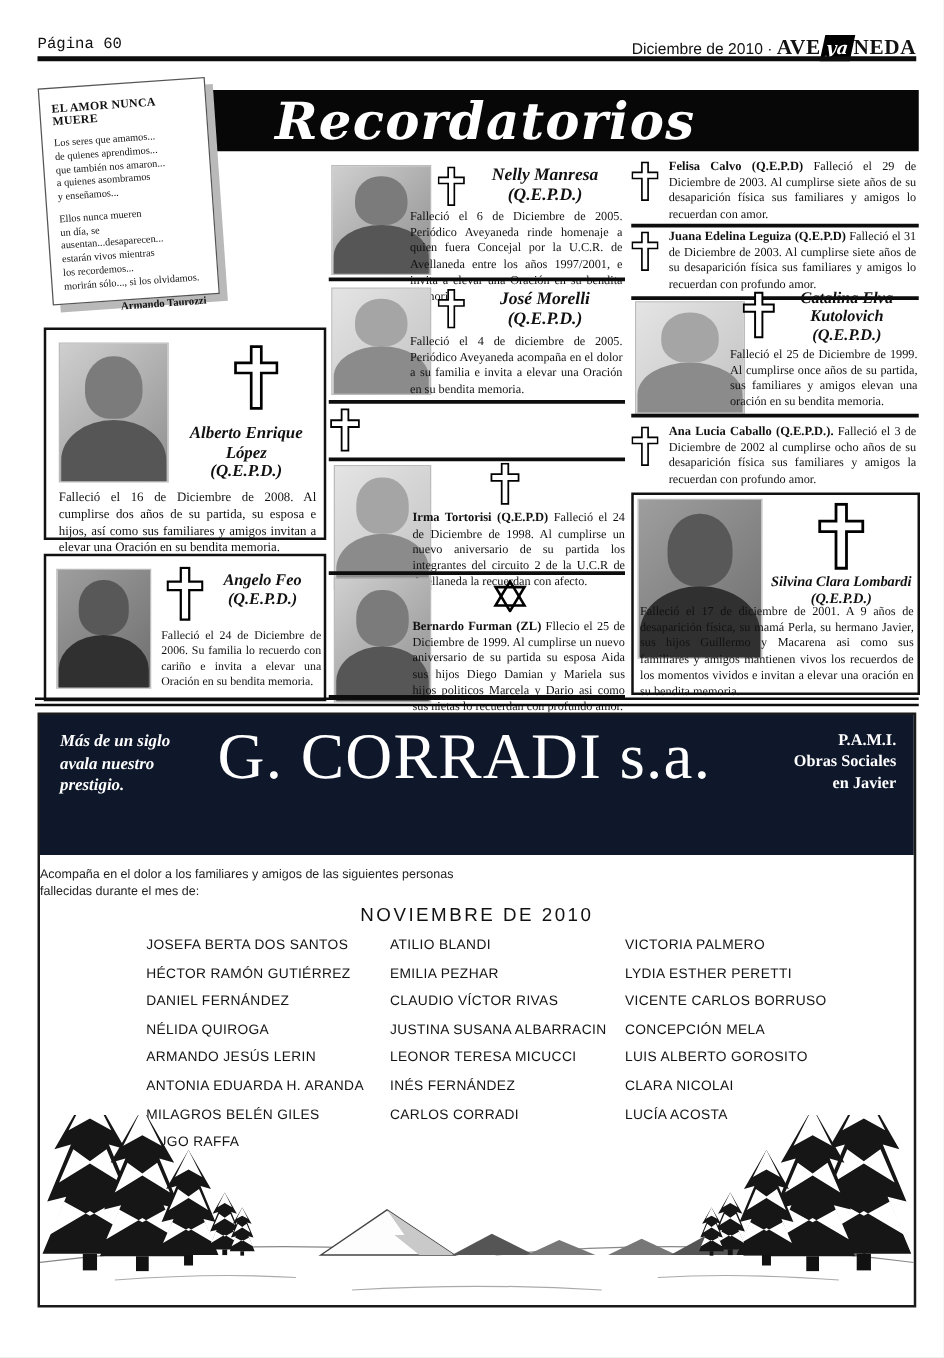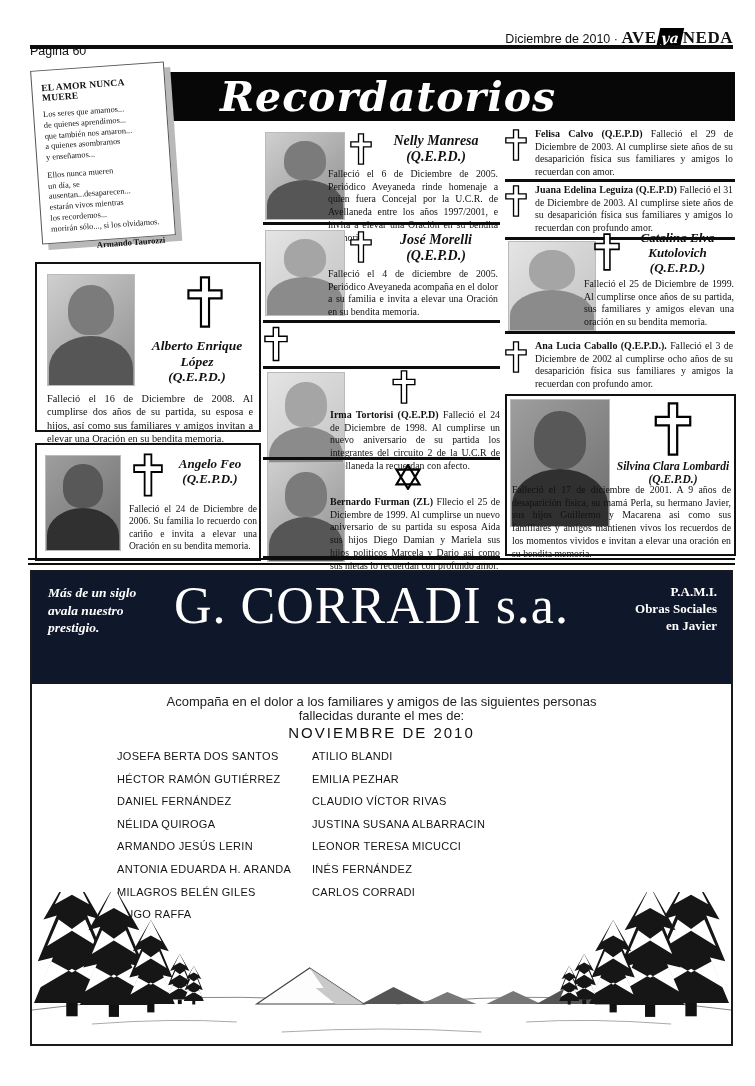--- a/index.html
+++ b/index.html
@@ -5,21 +5,21 @@
   * { margin:0; padding:0; box-sizing:border-box; }
   html,body { background:#e8e8e8; }
   #page {
     position:relative; width:755px; height:1086px; margin:0 auto;
     background:#ffffff; overflow:hidden;
     font-family:"Liberation Serif", serif; color:#111;
   }
   .abs { position:absolute; }
 
   
-  .hdr-left { left:30px; top:44px; font-family:Liberation Sans, sans-serif; font-size:12.5px; }
+  .hdr-left { left:30px; top:28px; font-family:Liberation Mono, monospace; font-size:12.5px; }
   .hdr-right { right:22px; top:28px; font-family:"Liberation Sans",sans-serif; font-size:12.5px; white-space:nowrap; }
   .brand { font-family:"Liberation Serif",serif; font-weight:bold; font-size:17px; letter-spacing:.5px; }
   .brand-box { display:inline-block; background:#000; color:#fff; padding:0 3px 1px 3px; transform:skewX(-12deg); margin:0 1px; }
   .brand-box i { display:inline-block; transform:skewX(6deg); font-family:"DejaVu Serif",serif; font-size:14px; }
   .hdr-rule { left:30px; top:45px; width:703px; height:4px; background:#0d0d0d; }
 
   
   .banner { left:165px; top:72px; width:570px; height:49px; background:#070707; }
   .banner .script {
     position:absolute; left:55px; top:1px; color:#fff;
@@ -52,21 +52,21 @@
   .obit-text b { font-size:10px; }
   .rule { background:#0d0d0d; height:3px; }
 
   
   .big-box { left:30px; top:570px; width:703px; height:476px; border:2.5px solid #1a1a1a; background:#fff; }
   .ad-band { position:absolute; left:0; top:0; width:100%; height:112px; background:#0f172a; color:#fff; }
   .ad-tagline { position:absolute; left:16px; top:12px; font-style:italic; font-weight:bold; font-size:13.5px; line-height:1.3; font-family:"Liberation Serif",serif; }
   .ad-company { position:absolute; left:140px; right:160px; top:4px; text-align:center; font-family:"Liberation Serif",serif; font-size:52px; letter-spacing:1px; white-space:nowrap; }
   .ad-services { position:absolute; right:14px; top:12px; text-align:right; font-weight:bold; font-size:13px; line-height:1.3; font-family:"Liberation Serif",serif; }
   .ad-address { position:absolute; left:0; bottom:8px; width:100%; text-align:center; font-weight:bold; font-size:19px; letter-spacing:.5px; font-family:"Liberation Serif",serif; }
-  .intro { position:absolute; width:100%; text-align:center; font-family:"Liberation Sans",sans-serif; font-size:13px; color:#222; }
+  .intro { position:absolute; width:100%; text-align:left; font-family:"Liberation Sans",sans-serif; font-size:10px; color:#222; }
   .month-title { position:absolute; width:100%; text-align:center; font-family:"Liberation Sans",sans-serif; font-weight:normal; font-size:15px; letter-spacing:2px; }
   .names-col { position:absolute; font-family:"Liberation Sans",sans-serif; font-size:11px; letter-spacing:.3px; color:#141414; }
   .names-col div { height:22.6px; white-space:nowrap; }
   .landscape { position:absolute; left:0; bottom:0; width:100%; height:152px; }
 </style>
 </head>
 <body>
 
 <svg width="0" height="0" style="position:absolute">
   <defs>
@@ -259,20 +259,29 @@
       </div>
     <div class="names-col" style="left:280px;top:178px">
         <div>ATILIO BLANDI</div>
         <div>EMILIA PEZHAR</div>
         <div>CLAUDIO VÍCTOR RIVAS</div>
         <div>JUSTINA SUSANA ALBARRACIN</div>
         <div>LEONOR TERESA MICUCCI</div>
         <div>INÉS FERNÁNDEZ</div>
         <div>CARLOS CORRADI</div>
       </div>
+    <div class="names-col" style="left:468px;top:178px">
+        <div>VICTORIA PALMERO</div>
+        <div>LYDIA ESTHER PERETTI</div>
+        <div>VICENTE CARLOS BORRUSO</div>
+        <div>CONCEPCIÓN MELA</div>
+        <div>LUIS ALBERTO GOROSITO</div>
+        <div>CLARA NICOLAI</div>
+        <div>LUCÍA ACOSTA</div>
+      </div>
 
     <svg class="landscape" viewBox="0 0 700 152" preserveAspectRatio="none">
 
       <path d="M0,118 Q170,96 335,112" stroke="#888" stroke-width="1" fill="none"></path>
       <path d="M365,112 Q530,96 700,118" stroke="#888" stroke-width="1" fill="none"></path>
       <path d="M60,132 Q140,126 205,130" stroke="#aaa" stroke-width="1" fill="none"></path>
       <path d="M495,130 Q560,126 640,132" stroke="#aaa" stroke-width="1" fill="none"></path>
       <path d="M250,140 Q350,134 450,140" stroke="#aaa" stroke-width="1" fill="none"></path>
 
       <path d="M225,112 L278,76 L332,112 Z" fill="#fdfdfd" stroke="#444" stroke-width="1.2"></path>

